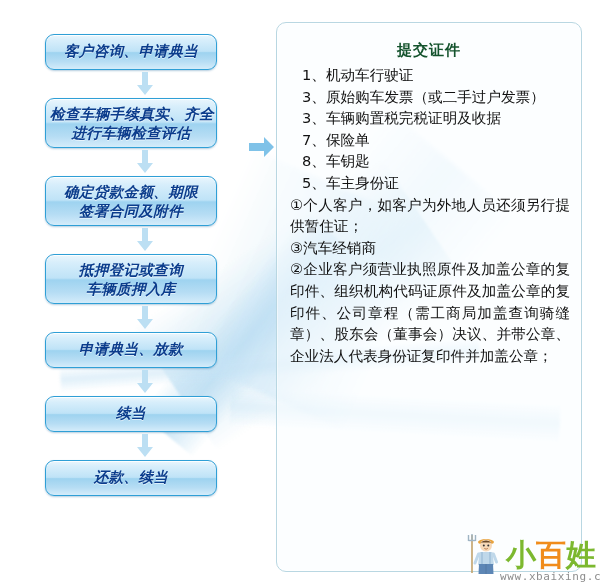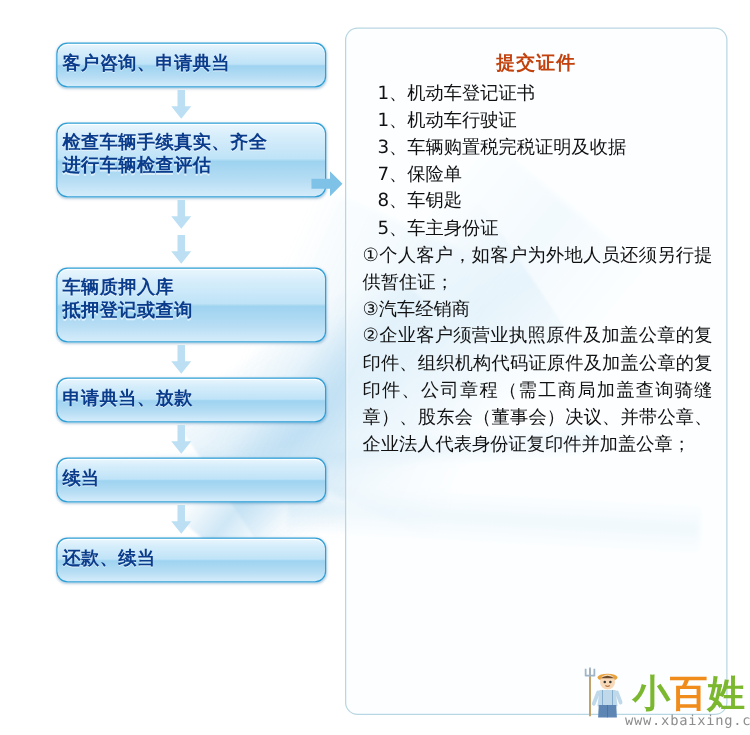--- a/index.html
+++ b/index.html
@@ -72,43 +72,45 @@
 
   
   #flowchart {
     position: absolute;
     left: 45px;
     top: 34px;
     width: 202px;
     z-index: 2;
   }
   .flow-step {
-    width: 216px;
+    width: 172px;
     box-sizing: border-box;
     border: 1px solid #2f9fd6;
     border-radius: 9px;
     background: linear-gradient(to bottom,
                 #eaf6fd 0%,
                 #d7eefb 16%,
                 #bfe3f7 48%,
                 #9ed3f0 52%,
                 #b6ddf4 78%,
                 #d4ecfa 100%);
     box-shadow: 0 1px 2px rgba(40,110,160,0.35),
                 inset 0 1px 0 rgba(255,255,255,0.85);
+    text-align: center;
     color: #0b3c8c;
     font-weight: bold;
     font-size: 14.5px;
     line-height: 19px;
     letter-spacing: 0.4px;
     padding: 7px 4px 8px;
     text-shadow: 0 1px 0 rgba(255,255,255,0.6);
+    font-style: italic;
   }
   .flow-step.two-line {
-    padding: 6px 4px 14px;
+    padding: 6px 4px 4px;
   }
   .flow-step .ln { display: block; white-space: nowrap; }
 
   .flow-arrow {
     width: 200px;
     height: 28px;
     display: flex;
     align-items: center;
     justify-content: center;
   }
@@ -135,21 +137,21 @@
     background: rgba(250,253,255,0.55);
     box-shadow: 0 0 0 1px rgba(255,255,255,0.5) inset;
     z-index: 2;
     padding: 10px 11px 6px 11px;
     overflow: hidden;
   }
   #doc-title {
     text-align: center;
     font-weight: bold;
     font-size: 15px;
-    color: #c2410c;
+    color: #14532d;
     letter-spacing: 1px;
     margin: 8px 0 4px 0;
   }
   .doc-list {
     margin: 0;
     padding: 0;
     list-style: none;
   }
   .doc-list li,
   .doc-para {
@@ -218,30 +220,34 @@
     <span class="ln">检查车辆手续真实、齐全</span>
     <span class="ln">进行车辆检查评估</span>
   </div>
 
   <div class="flow-arrow">
     <svg width="18" height="24" viewBox="0 0 18 24">
       <polygon points="6,0 12,0 12,13 17,13 9,23 1,13 6,13" fill="#bcdff3"></polygon>
     </svg>
   </div>
 
-
-  <div class="flow-arrow">
-    <svg width="18" height="24" viewBox="0 0 18 24">
-      <polygon points="6,0 12,0 12,13 17,13 9,23 1,13 6,13" fill="#bcdff3"></polygon>
-    </svg>
-  </div>
-
   <div class="flow-step two-line">
+    <span class="ln">确定贷款金额、期限</span>
+    <span class="ln">签署合同及附件</span>
+  </div>
+
+  <div class="flow-arrow">
+    <svg width="18" height="24" viewBox="0 0 18 24">
+      <polygon points="6,0 12,0 12,13 17,13 9,23 1,13 6,13" fill="#bcdff3"></polygon>
+    </svg>
+  </div>
+
+  <div class="flow-step two-line">
+    <span class="ln">抵押登记或查询</span>
     <span class="ln">车辆质押入库</span>
-    <span class="ln">抵押登记或查询</span>
   </div>
 
   <div class="flow-arrow">
     <svg width="18" height="24" viewBox="0 0 18 24">
       <polygon points="6,0 12,0 12,13 17,13 9,23 1,13 6,13" fill="#bcdff3"></polygon>
     </svg>
   </div>
 
   <div class="flow-step">
     <span class="ln">申请典当、放款</span>
@@ -272,22 +278,22 @@
 <div id="side-arrow">
   <svg width="26" height="20" viewBox="0 0 26 20">
     <polygon points="0,6 15,6 15,0 25,10 15,20 15,14 0,14" fill="#7fc2e8"></polygon>
   </svg>
 </div>
 
 <div id="doc-panel">
   <div id="doc-title">提交证件</div>
 
   <ul class="doc-list">
-    <li>1、机动车登记证书</li>
     <li>1、机动车行驶证</li>
+    <li>3、原始购车发票（或二手过户发票）</li>
     <li>3、车辆购置税完税证明及收据</li>
     <li>7、保险单</li>
     <li>8、车钥匙</li>
     <li>5、车主身份证</li>
   </ul>
 
   <p class="doc-para indent1">①个人客户，如客户为外地人员还须另行提供暂住证；</p>
   <p class="doc-para indent1">③汽车经销商</p>
   <p class="doc-para indent1">②企业客户须营业执照原件及加盖公章的复印件、组织机构代码证原件及加盖公章的复印件、公司章程（需工商局加盖查询骑缝章）、股东会（董事会）决议、并带公章、企业法人代表身份证复印件并加盖公章；</p>
 </div>

